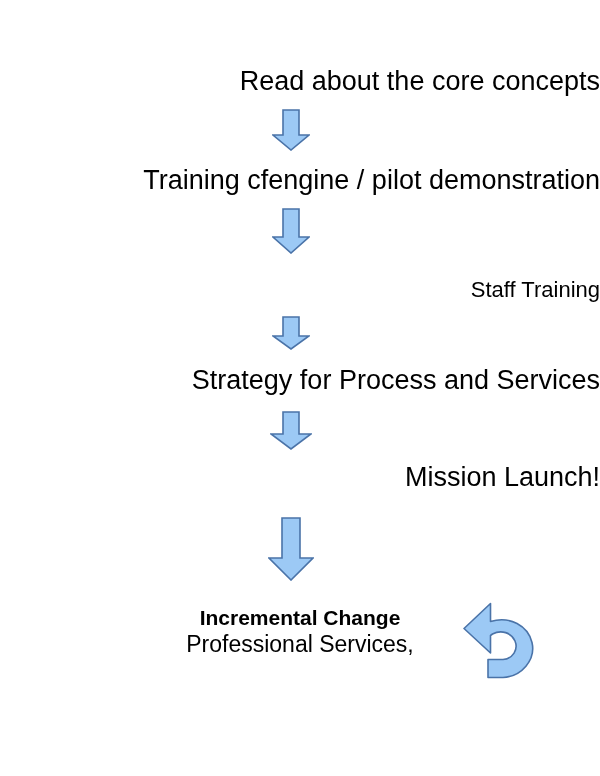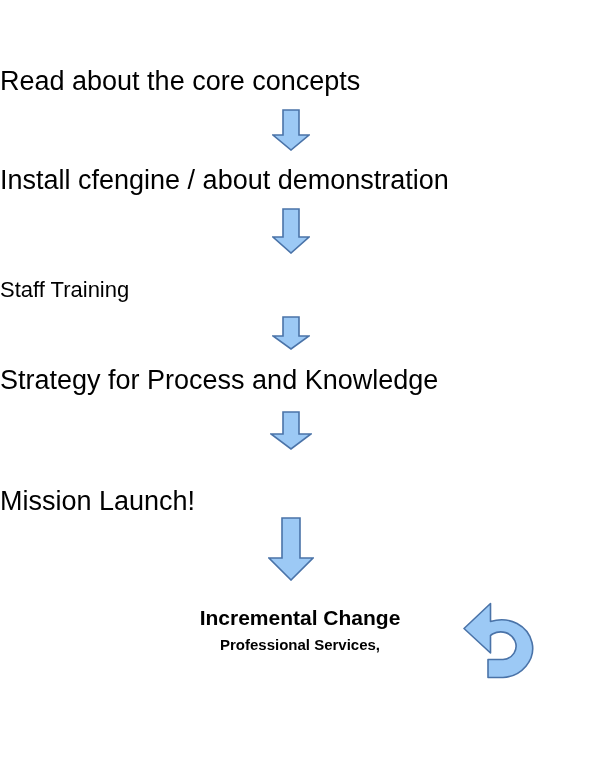--- a/index.html
+++ b/index.html
@@ -25,52 +25,52 @@
     width: 600px;
     height: 776px;
     background: #ffffff;
   }
 
   
   .step {
     position: absolute;
     left: 0;
     width: 600px;
-    text-align: left;
+    text-align: right;
     white-space: nowrap;
     color: #000000;
     font-weight: 400;
   }
 
   .step-1 { top: 64px;  font-size: 27px; line-height: 34px; }
   .step-2 { top: 163px; font-size: 27px; line-height: 34px; }
   .step-3 { top: 273px; font-size: 22px; line-height: 34px; }
   .step-4 { top: 363px; font-size: 27px; line-height: 34px; }
-  .step-5 { top: 484px; font-size: 27px; line-height: 34px; }
+  .step-5 { top: 460px; font-size: 27px; line-height: 34px; }
 
   
   .final-block {
     position: absolute;
     left: 0;
     top: 604px;
     width: 600px;
     text-align: center;
   }
   .final-title {
     display: block;
     font-size: 21px;
     line-height: 27px;
     font-weight: 700;
     white-space: nowrap;
   }
   .final-line {
     display: block;
-    font-size: 15px;
+    font-size: 23px;
     line-height: 27px;
-    font-weight: 700;
+    font-weight: 400;
     white-space: nowrap;
   }
 
   
   .arrow {
     position: absolute;
     display: block;
   }
   .arrow svg { display: block; }
 
@@ -95,37 +95,37 @@
 <div class="canvas">
 
   <div class="step step-1">Read about the core concepts</div>
 
   <div class="arrow arrow-1">
     <svg viewBox="0 0 38 42" width="38" height="42" xmlns="http://www.w3.org/2000/svg">
       <polygon points="11,1 27,1 27,26 37,26 19,41 1,26 11,26" fill="#9CC9F5" stroke="#4A73A8" stroke-width="1.6" stroke-linejoin="miter"></polygon>
     </svg>
   </div>
 
-  <div class="step step-2">Install cfengine / about demonstration</div>
+  <div class="step step-2">Training cfengine / pilot demonstration</div>
 
   <div class="arrow arrow-2">
     <svg viewBox="0 0 38 46" width="38" height="46" xmlns="http://www.w3.org/2000/svg">
       <polygon points="11,1 27,1 27,29 37,29 19,45 1,29 11,29" fill="#9CC9F5" stroke="#4A73A8" stroke-width="1.6" stroke-linejoin="miter"></polygon>
     </svg>
   </div>
 
   <div class="step step-3">Staff Training</div>
 
   <div class="arrow arrow-3">
     <svg viewBox="0 0 38 34" width="38" height="34" xmlns="http://www.w3.org/2000/svg">
       <polygon points="11,1 27,1 27,20 37,20 19,33 1,20 11,20" fill="#9CC9F5" stroke="#4A73A8" stroke-width="1.6" stroke-linejoin="miter"></polygon>
     </svg>
   </div>
 
-  <div class="step step-4">Strategy for Process and Knowledge</div>
+  <div class="step step-4">Strategy for Process and Services</div>
 
   <div class="arrow arrow-4">
     <svg viewBox="0 0 42 39" width="42" height="39" xmlns="http://www.w3.org/2000/svg">
       <polygon points="13,1 29,1 29,23 41,23 21,38 1,23 13,23" fill="#9CC9F5" stroke="#4A73A8" stroke-width="1.6" stroke-linejoin="miter"></polygon>
     </svg>
   </div>
 
   <div class="step step-5">Mission Launch!</div>
 
   <div class="arrow arrow-5">

